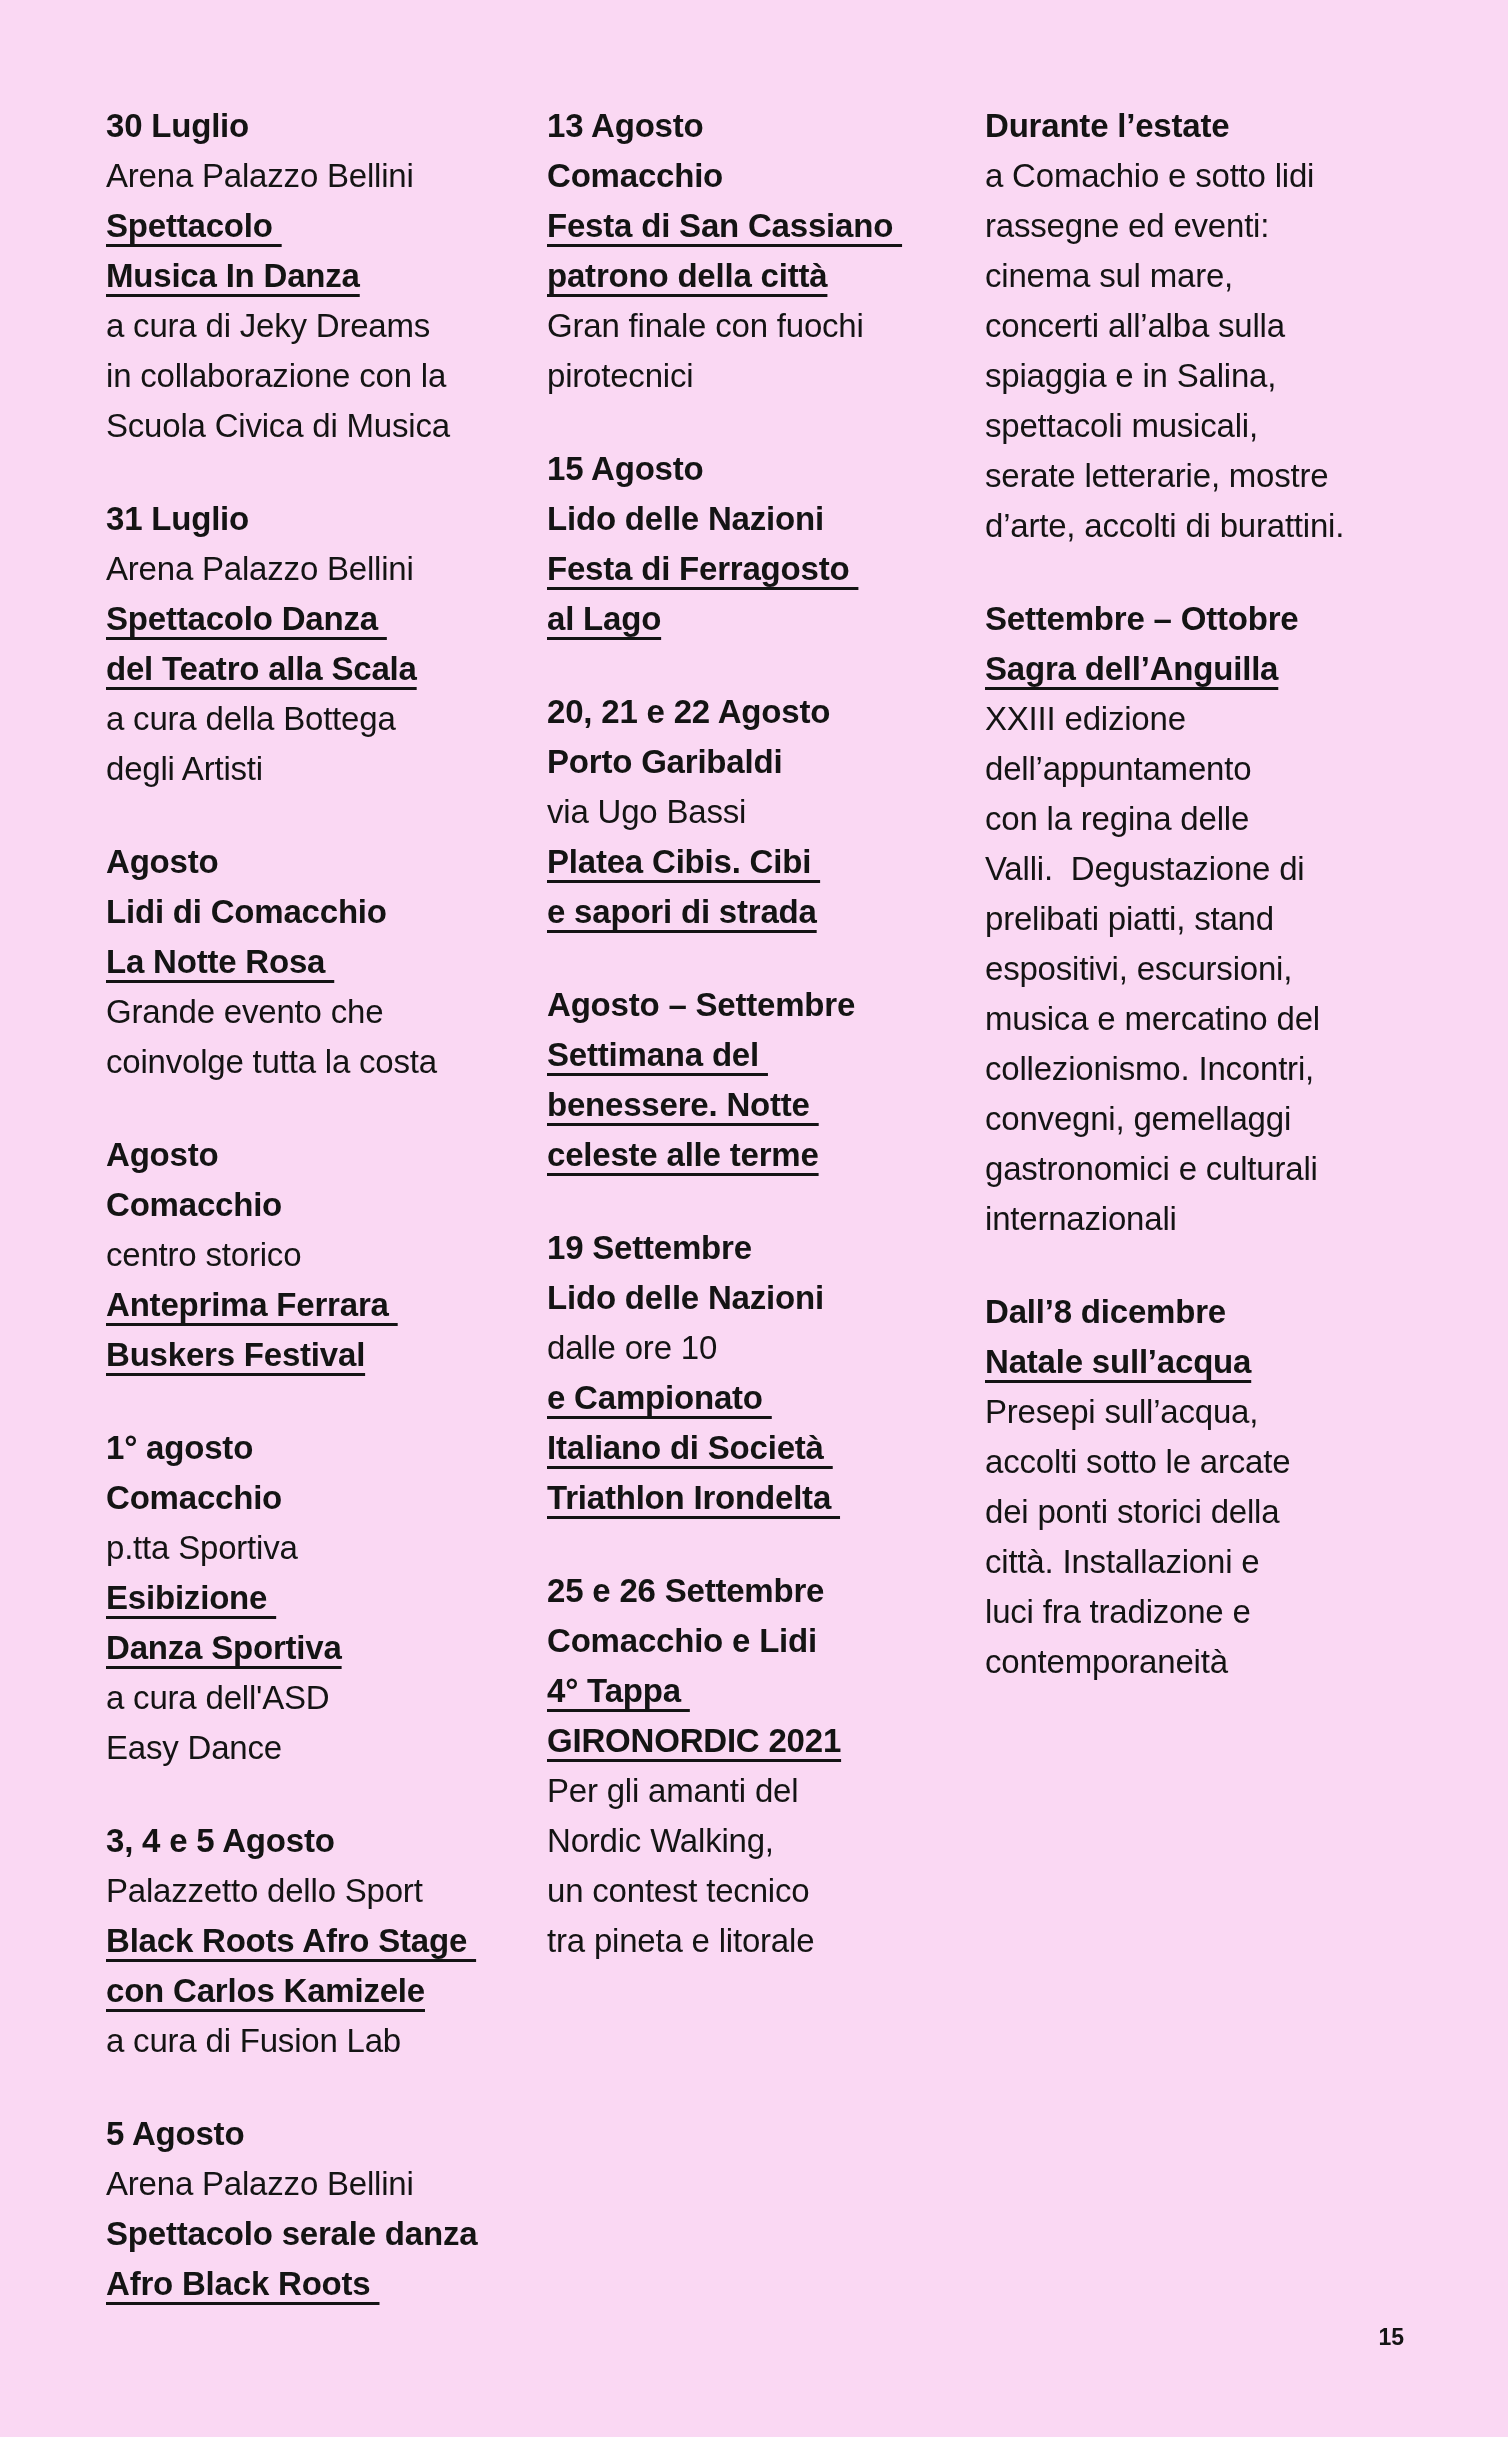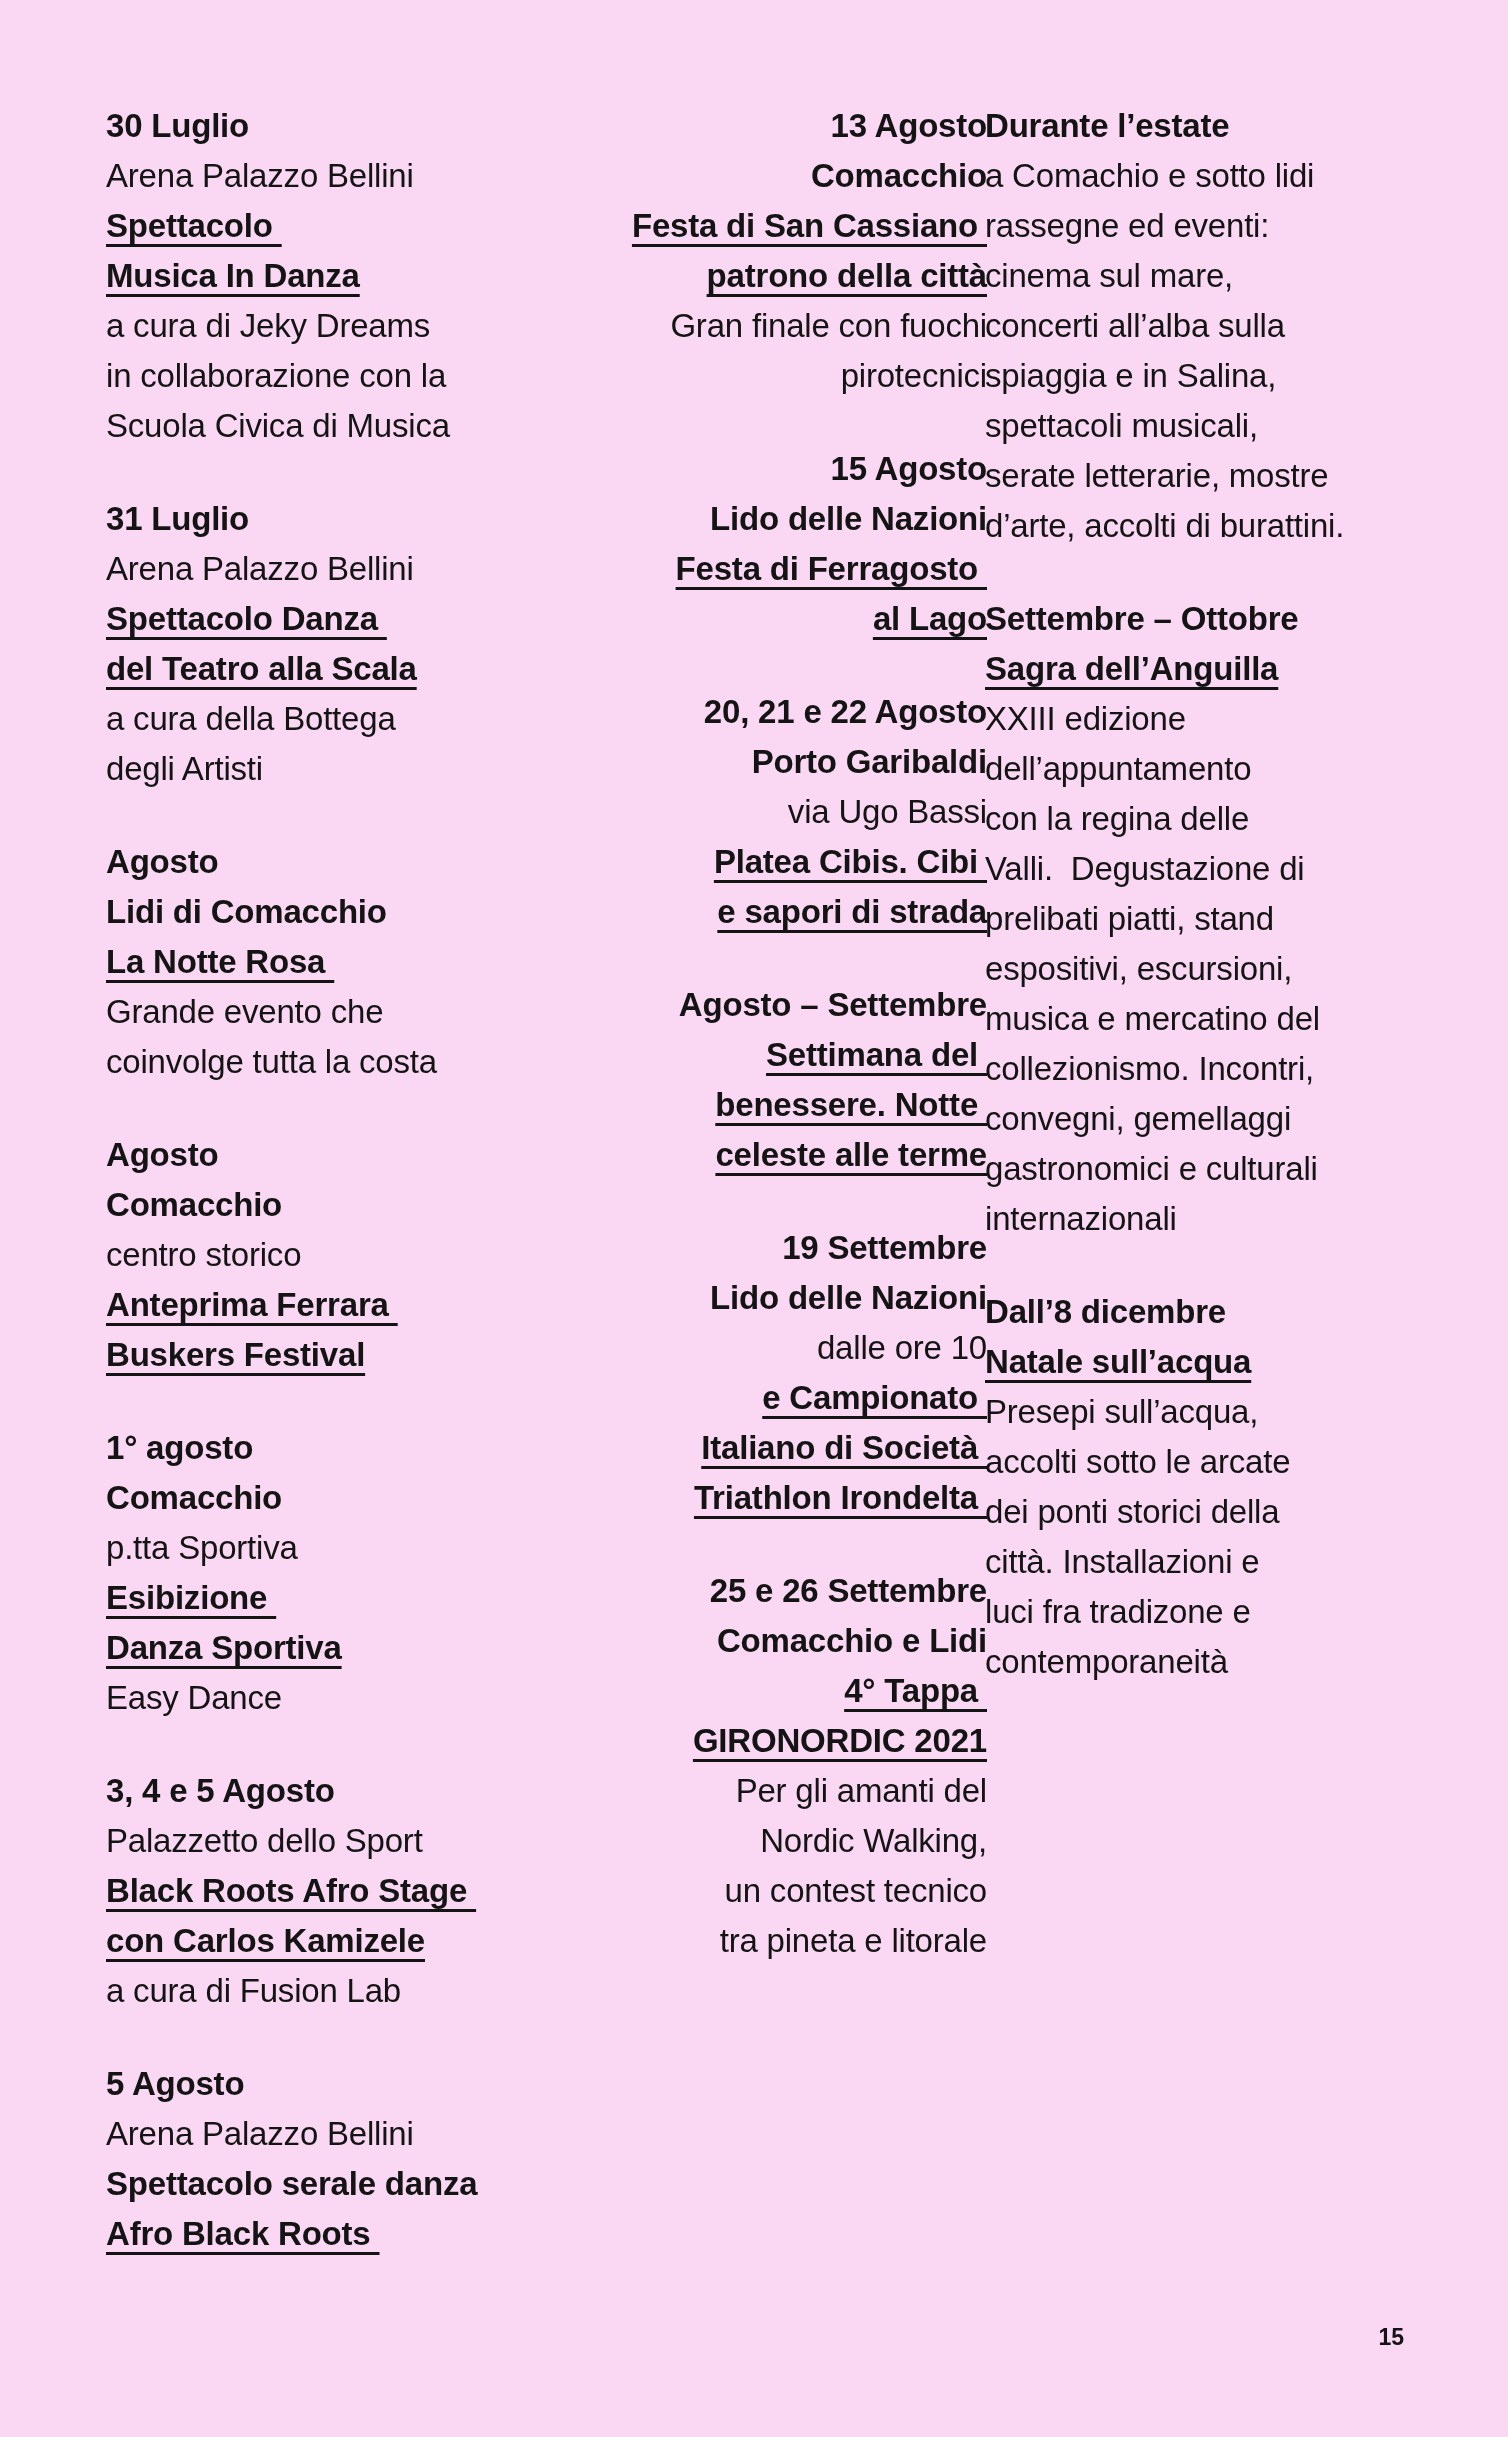--- a/index.html
+++ b/index.html
@@ -14,21 +14,21 @@
     font-family: "Liberation Sans", sans-serif;
     color: #141414;
     overflow: hidden;
   }
   .col {
     position: absolute;
     top: 101px;
     width: 440px;
   }
   .col-1 { left: 106px; }
-  .col-2 { left: 547px; text-align: right; }
+  .col-2 { left: 547px; }
   .col-3 { left: 985px; }
   .block {
     margin: 0 0 43px 0;
   }
   .line {
     font-size: 33px;
     line-height: 50px;
     white-space: pre;
     letter-spacing: -0.2px;
   }
@@ -86,20 +86,21 @@
       <div class="line r">centro storico</div>
       <div class="line bu">Anteprima Ferrara </div>
       <div class="line bu">Buskers Festival</div>
     </div>
     <div class="block">
       <div class="line b">1° agosto</div>
       <div class="line b">Comacchio</div>
       <div class="line r">p.tta Sportiva</div>
       <div class="line bu">Esibizione </div>
       <div class="line bu">Danza Sportiva</div>
+      <div class="line r">a cura dell'ASD</div>
       <div class="line r">Easy Dance</div>
     </div>
     <div class="block">
       <div class="line b">3, 4 e 5 Agosto</div>
       <div class="line r">Palazzetto dello Sport</div>
       <div class="line bu">Black Roots Afro Stage </div>
       <div class="line bu">con Carlos Kamizele</div>
       <div class="line r">a cura di Fusion Lab</div>
     </div>
     <div class="block">

